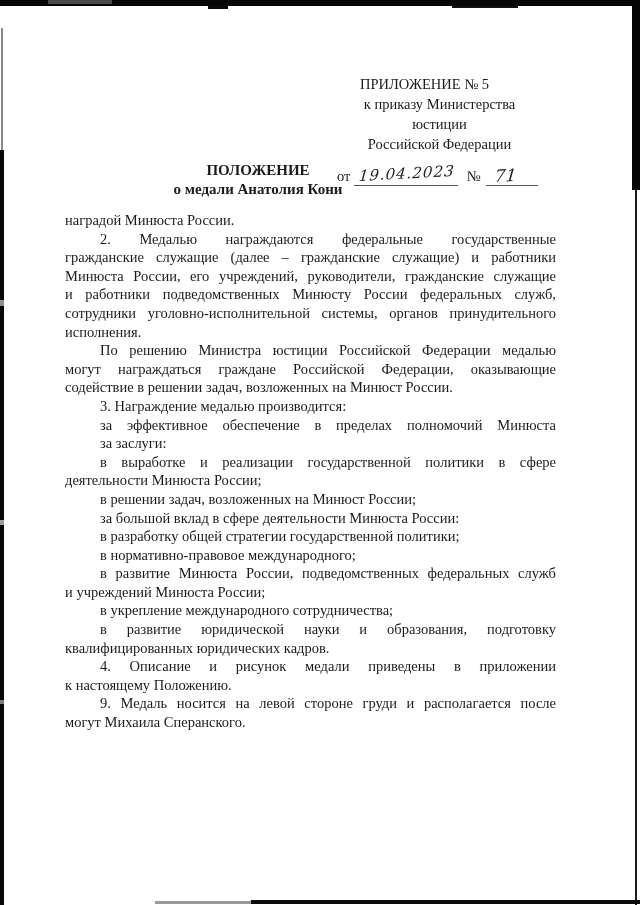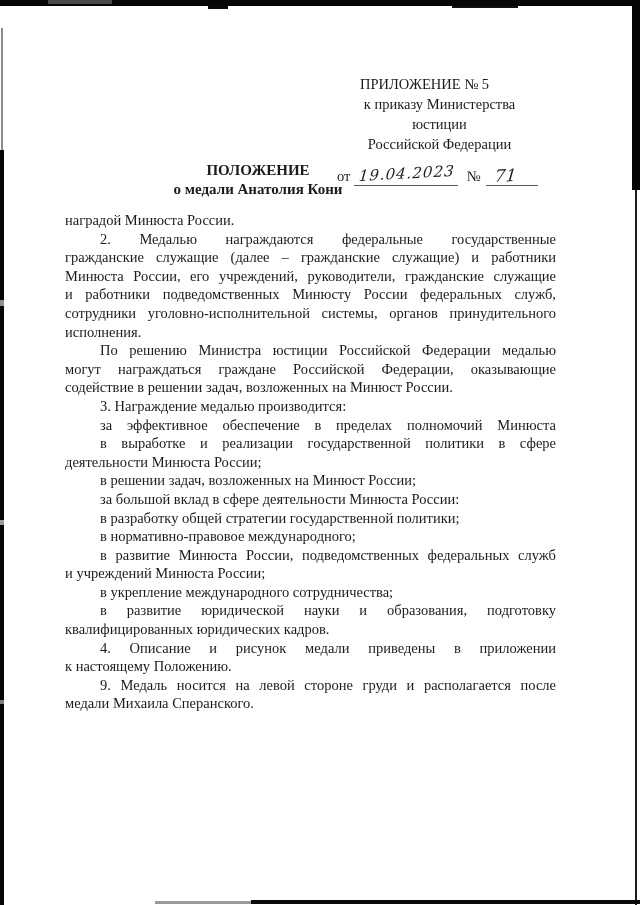--- a/index.html
+++ b/index.html
@@ -129,20 +129,23 @@
         <div class="line jl">могут награждаться граждане Российской Федерации, оказывающие</div>
         <div class="line">содействие в решении задач, возложенных на Минюст России.</div>
       </div>
       <div>
         <div class="line first">3. Награждение медалью производится:</div>
       </div>
       <div>
         <div class="line first jl">за эффективное обеспечение в пределах полномочий Минюста</div>
       </div>
       <div>
+        <div class="line first">за заслуги:</div>
+      </div>
+      <div>
         <div class="line first jl">в выработке и реализации государственной политики в сфере</div>
         <div class="line">деятельности Минюста России;</div>
       </div>
       <div>
         <div class="line first">в решении задач, возложенных на Минюст России;</div>
       </div>
       <div>
         <div class="line first">за большой вклад в сфере деятельности Минюста России:</div>
       </div>
       <div>
@@ -161,17 +164,17 @@
       <div>
         <div class="line first jl">в развитие юридической науки и образования, подготовку</div>
         <div class="line">квалифицированных юридических кадров.</div>
       </div>
       <div>
         <div class="line first jl">4. Описание и рисунок медали приведены в приложении</div>
         <div class="line">к настоящему Положению.</div>
       </div>
       <div>
         <div class="line first jl">9. Медаль носится на левой стороне груди и располагается после</div>
-        <div class="line">медали Михаила Сперанского.</div>
+        <div class="line">могут Михаила Сперанского.</div>
       </div>
     </div>
 
 </div>
 
 </body></html>

